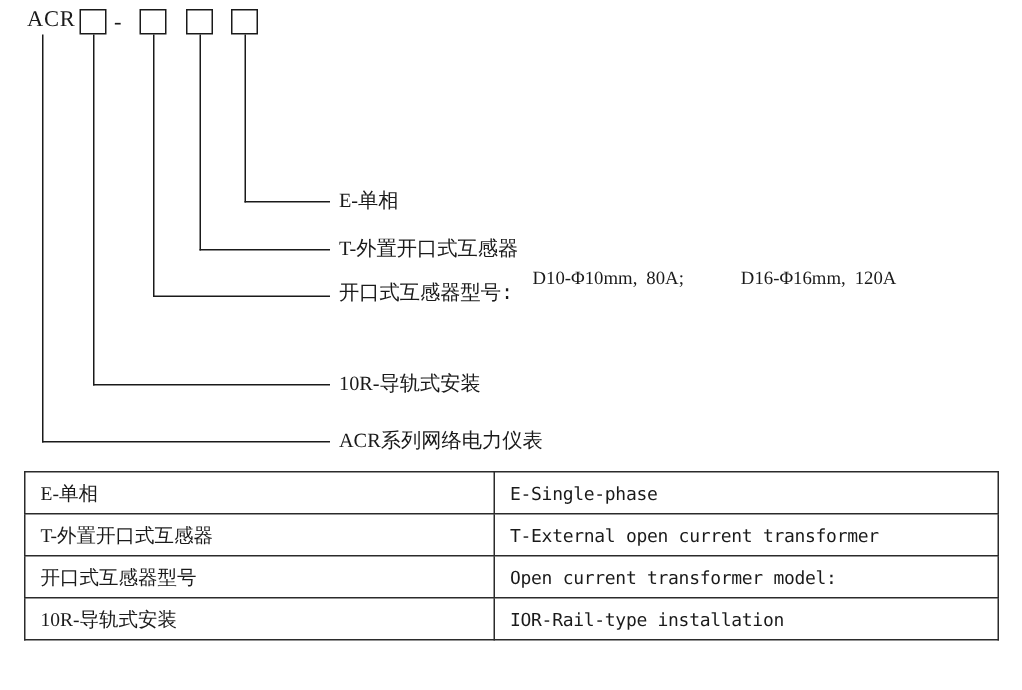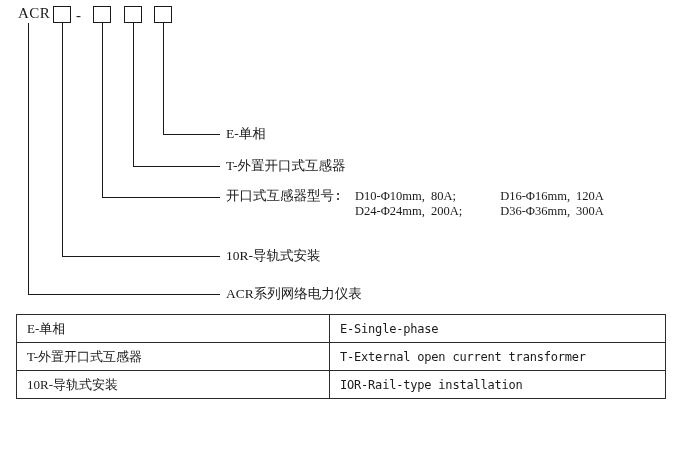--- a/index.html
+++ b/index.html
@@ -137,53 +137,50 @@
     <div class="v-line" style="left:28px; top:23px; height:272px;"></div>
     <div class="h-line" style="left:28px; top:294px; width:192px;"></div>
   </div>
 
   <div class="ann ann-cn" style="left:226px; top:126px;">E-单相</div>
 
   <div class="ann ann-cn" style="left:226px; top:158px;">T-外置开口式互感器</div>
 
   <div class="ann ann-cn" style="left:226px; top:189px;font-family:Liberation Mono, monospace;">开口式互感器型号:</div>
 
-  <table class="spec-table" style="position:absolute; left:355px; top:189px;">
+  <table class="spec-table" style="position:absolute; left:355px; top:178px;">
     <tbody>
       <tr>
         <td>D10-Φ10mm,</td>
         <td>80A;</td>
         <td class="spec-col-gap"></td>
         <td>D16-Φ16mm,</td>
         <td>120A</td>
-      </tr>
-      <tr>
-        <td>D24-Φ24mm,</td>
-        <td>200A;</td>
-        <td class="spec-col-gap"></td>
-        <td>D36-Φ36mm,</td>
-        <td>300A</td>
       </tr>
     </tbody>
   </table>
 
   <div class="ann ann-cn" style="left:226px; top:248px;">10R-导轨式安装</div>
 
   <div class="ann ann-cn" style="left:226px; top:286px;text-align:center;">ACR系列网络电力仪表</div>
 
   <table id="legend-table">
     <tbody>
       <tr>
         <td class="cn-cell">E-单相</td>
         <td class="en-cell">E-Single-phase</td>
       </tr>
       <tr>
         <td class="cn-cell">T-外置开口式互感器</td>
         <td class="en-cell">T-External open current transformer</td>
       </tr>
       <tr>
+        <td class="cn-cell">开口式互感器型号</td>
+        <td class="en-cell">Open current transformer model:</td>
+      </tr>
+      <tr>
         <td class="cn-cell">10R-导轨式安装</td>
         <td class="en-cell">IOR-Rail-type installation</td>
       </tr>
     </tbody>
   </table>
 
 </div>
 
 </body></html>

